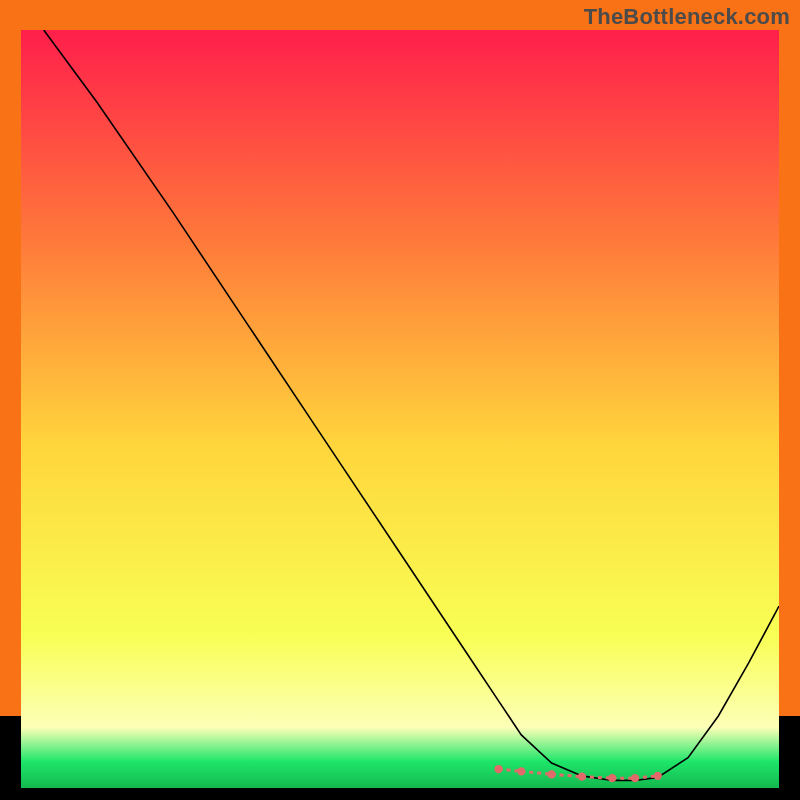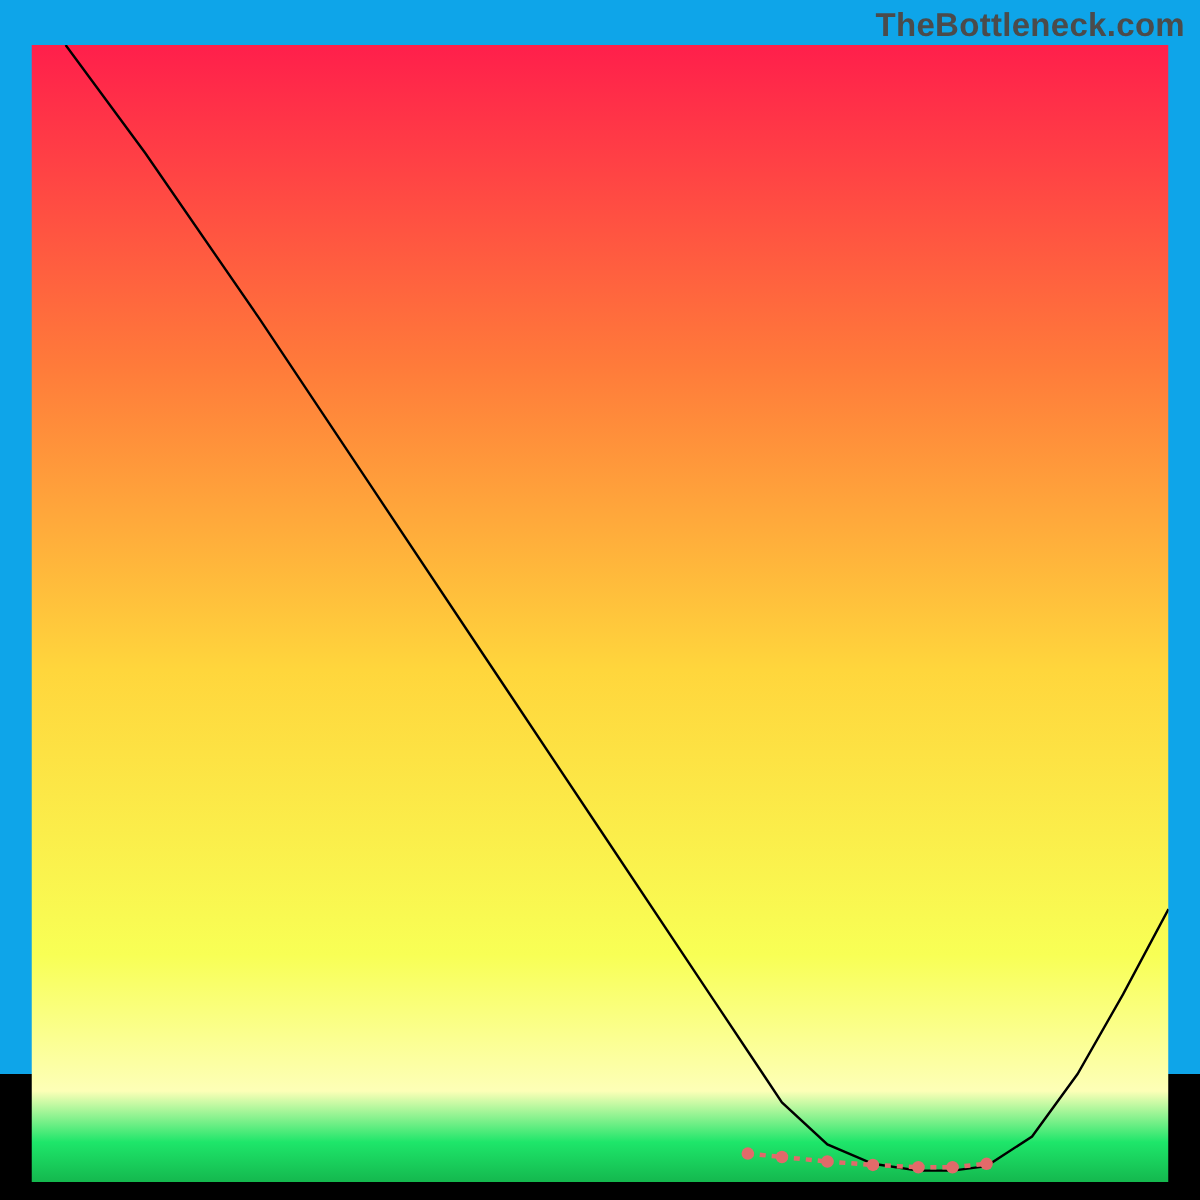--- a/index.html
+++ b/index.html
@@ -7,21 +7,21 @@
     padding: 0;
     width: 800px;
     height: 800px;
     background: #000;
     overflow: hidden;
   }
   .container {
     position: relative;
     width: 800px;
     height: 716px;
-    background: #0ea5e9;
+    background: #f97316;
     text-align: center;
   }
   .watermark {
     position: absolute;
     top: 4px;
     right: 10px;
     font-family: Arial, Helvetica, sans-serif;
     font-size: 22px;
     font-weight: 600;
     color: #4b4b4b;

